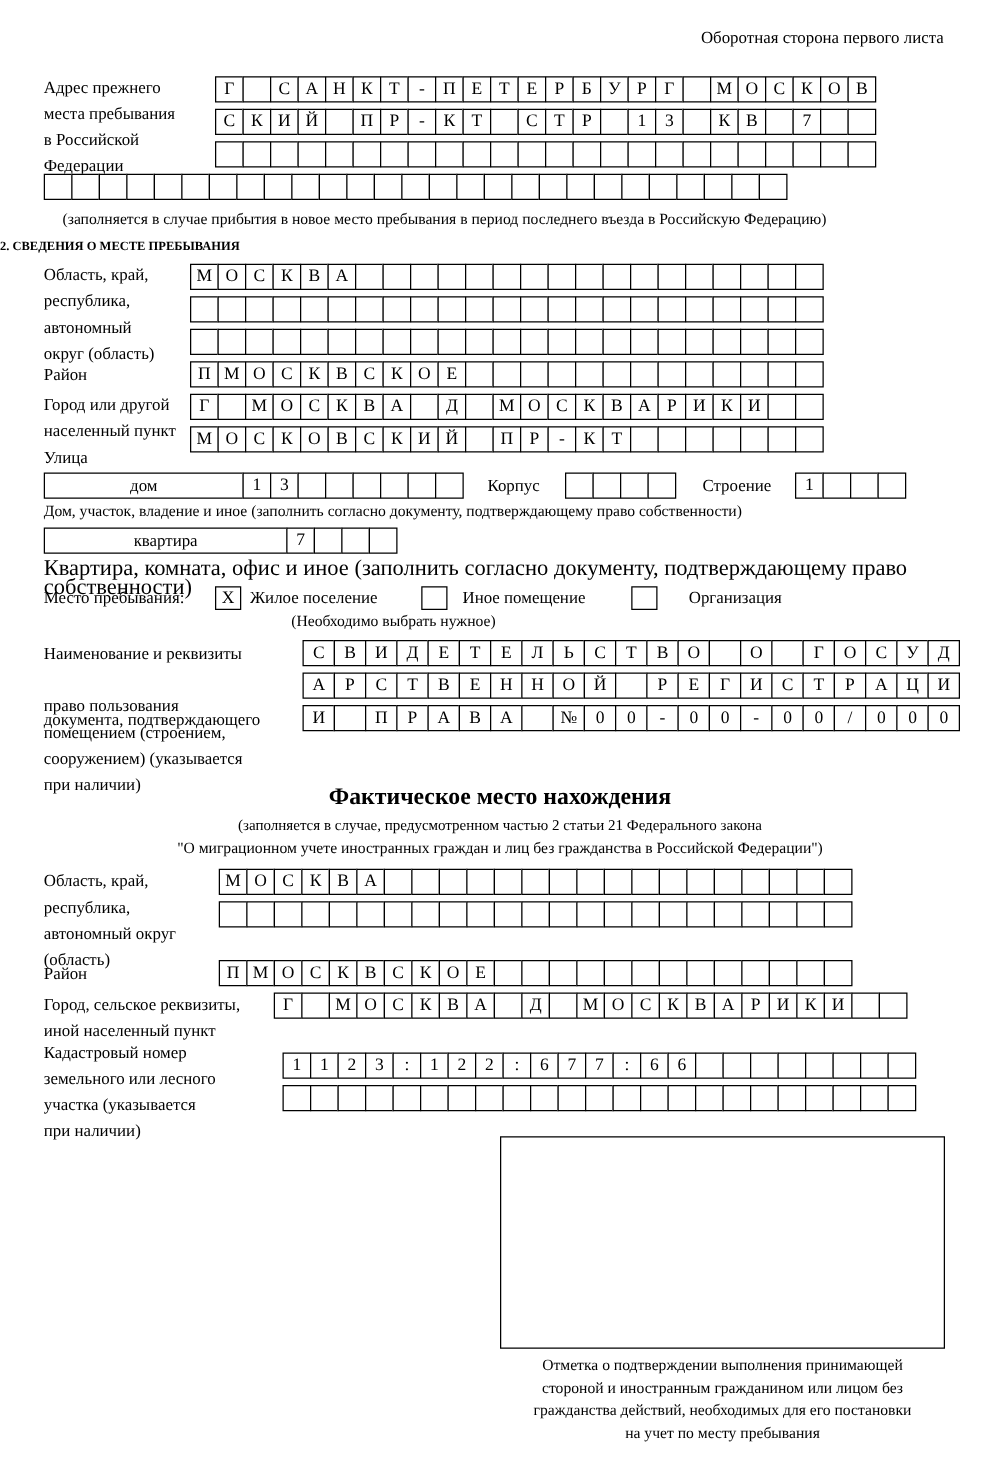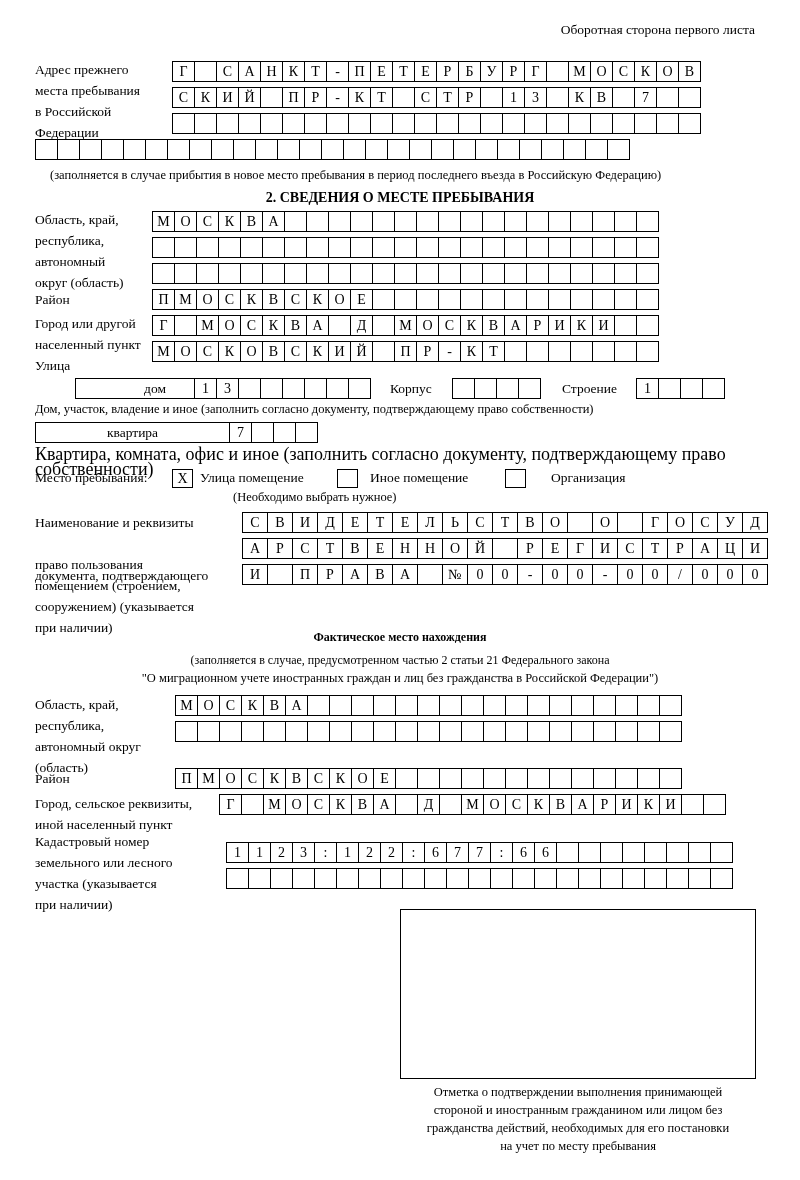--- a/index.html
+++ b/index.html
@@ -177,21 +177,21 @@
       <div class="bx"></div>
       <div class="bx"></div>
       <div class="bx"></div>
       <div class="bx"></div>
       <div class="bx"></div>
       <div class="bx"></div>
     </div>
 
   <div class="lbl" style="left:50px;top:168px;font-size:12.5px;">(заполняется в случае прибытия в новое место пребывания в период последнего въезда в Российскую Федерацию)</div>
 
-  <div class="lbl bold" style="left:0;top:190px;width:800px;text-align:center;font-size:14px;">2. СВЕДЕНИЯ О МЕСТЕ ПРЕБЫВАНИЯ</div>
+  <div class="lbl bold" style="left:0;top:190px;width:800px;font-size:10px;">2. СВЕДЕНИЯ О МЕСТЕ ПРЕБЫВАНИЯ</div>
 
   <div class="lbl" style="left:35px;top:212px;">Область, край,</div>
   <div class="lbl" style="left:35px;top:233px;">республика,</div>
   <div class="lbl" style="left:35px;top:254px;">автономный</div>
   <div class="lbl" style="left:35px;top:275px;">округ (область)</div>
 
   <div class="boxrow" style="left:152px;top:211px;">
       <div class="bx">М</div>
       <div class="bx">О</div>
       <div class="bx">С</div>
@@ -342,21 +342,21 @@
       <div class="bx">Т</div>
       <div class="bx"></div>
       <div class="bx"></div>
       <div class="bx"></div>
       <div class="bx"></div>
       <div class="bx"></div>
       <div class="bx"></div>
       <div class="bx"></div>
     </div>
 
-  <div class="framed" style="left:35px;top:378px;width:160px;margin-left:40px;">дом</div>
+  <div class="framed" style="left:35px;top:378px;width:160px;">дом</div>
   <div class="boxrow" style="left:194px;top:378px;">
       <div class="bx">1</div>
       <div class="bx">3</div>
       <div class="bx"></div>
       <div class="bx"></div>
       <div class="bx"></div>
       <div class="bx"></div>
       <div class="bx"></div>
       <div class="bx"></div>
     </div>
@@ -381,21 +381,21 @@
   <div class="boxrow" style="left:229px;top:422px;">
       <div class="bx">7</div>
       <div class="bx"></div>
       <div class="bx"></div>
       <div class="bx"></div>
     </div>
   <div class="lbl" style="left:35px;top:447px;font-size:18px;">Квартира, комната, офис и иное (заполнить согласно документу, подтверждающему право собственности)</div>
 
   <div class="lbl" style="left:35px;top:470px;">Место пребывания:</div>
   <span class="chk" style="position:absolute;left:172px;top:469px;">X</span>
-  <div class="lbl" style="left:200px;top:470px;">Улица помещение</div>
+  <div class="lbl" style="left:200px;top:470px;">Жилое поселение</div>
   <span class="chk" style="position:absolute;left:337px;top:469px;"></span>
   <div class="lbl" style="left:370px;top:470px;">Иное помещение</div>
   <span class="chk" style="position:absolute;left:505px;top:469px;"></span>
   <div class="lbl" style="left:551px;top:470px;">Организация</div>
   <div class="lbl" style="left:233px;top:490px;font-size:12.5px;">(Необходимо выбрать нужное)</div>
 
   <div class="lbl" style="left:35px;top:515px;">Наименование и реквизиты</div>
   <div class="lbl" style="left:35px;top:568px;">документа, подтверждающего</div>
   <div class="lbl" style="left:35px;top:557px;">право пользования</div>
   <div class="lbl" style="left:35px;top:578px;">помещением (строением,</div>
@@ -465,21 +465,21 @@
       <div class="bx wide">0</div>
       <div class="bx wide">-</div>
       <div class="bx wide">0</div>
       <div class="bx wide">0</div>
       <div class="bx wide">/</div>
       <div class="bx wide">0</div>
       <div class="bx wide">0</div>
       <div class="bx wide">0</div>
     </div>
 
-  <div class="lbl bold" style="left:0;top:630px;width:800px;text-align:center;font-size:12px;">Фактическое место нахождения</div>
+  <div class="lbl bold" style="left:0;top:630px;width:800px;text-align:center;font-size:19px;">Фактическое место нахождения</div>
   <div class="lbl" style="left:0;top:653px;width:800px;text-align:center;font-size:12px;">(заполняется в случае, предусмотренном частью 2 статьи 21 Федерального закона</div>
   <div class="lbl" style="left:0;top:671px;width:800px;text-align:center;font-size:12.5px;">"О миграционном учете иностранных граждан и лиц без гражданства в Российской Федерации")</div>
 
   <div class="lbl" style="left:35px;top:697px;">Область, край,</div>
   <div class="lbl" style="left:35px;top:718px;">республика,</div>
   <div class="lbl" style="left:35px;top:739px;">автономный округ</div>
   <div class="lbl" style="left:35px;top:760px;">(область)</div>
 
   <div class="boxrow" style="left:175px;top:695px;">
       <div class="bx">М</div>

